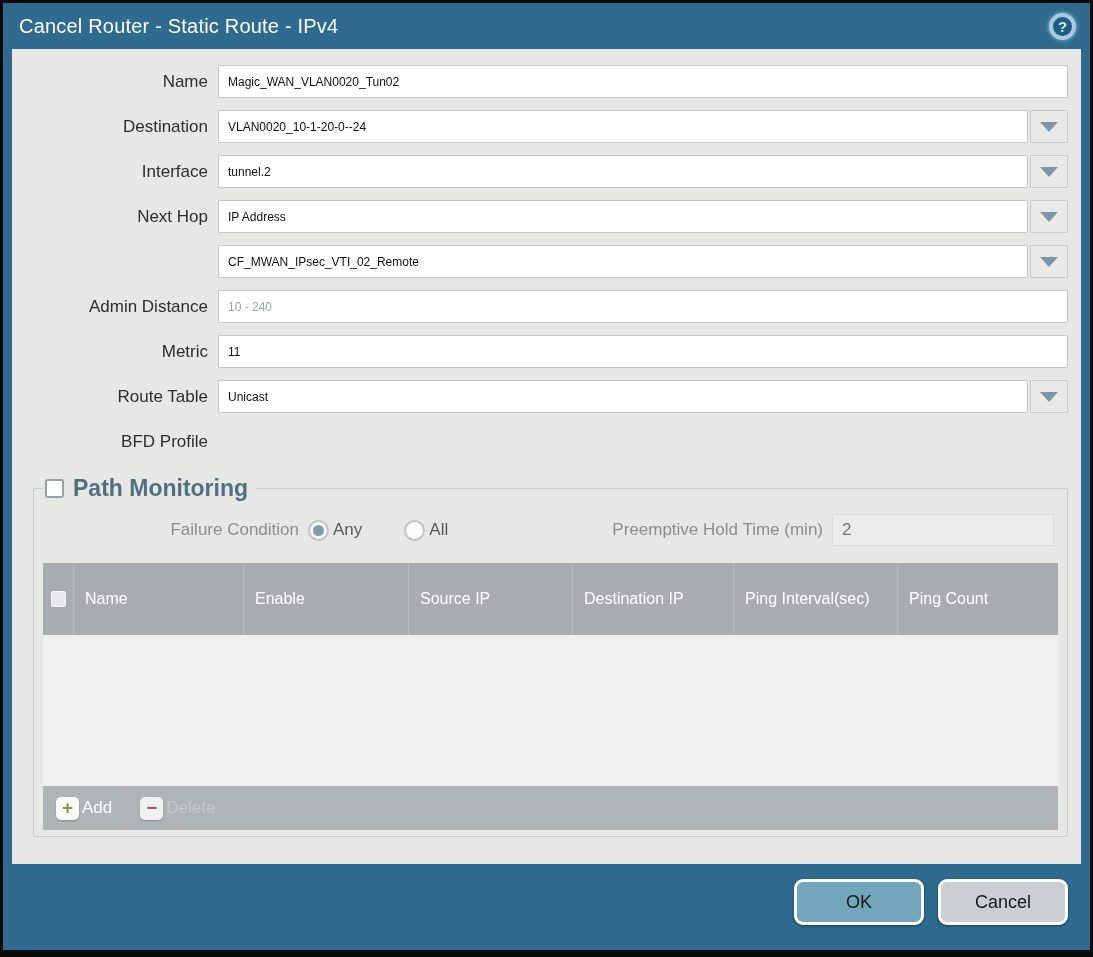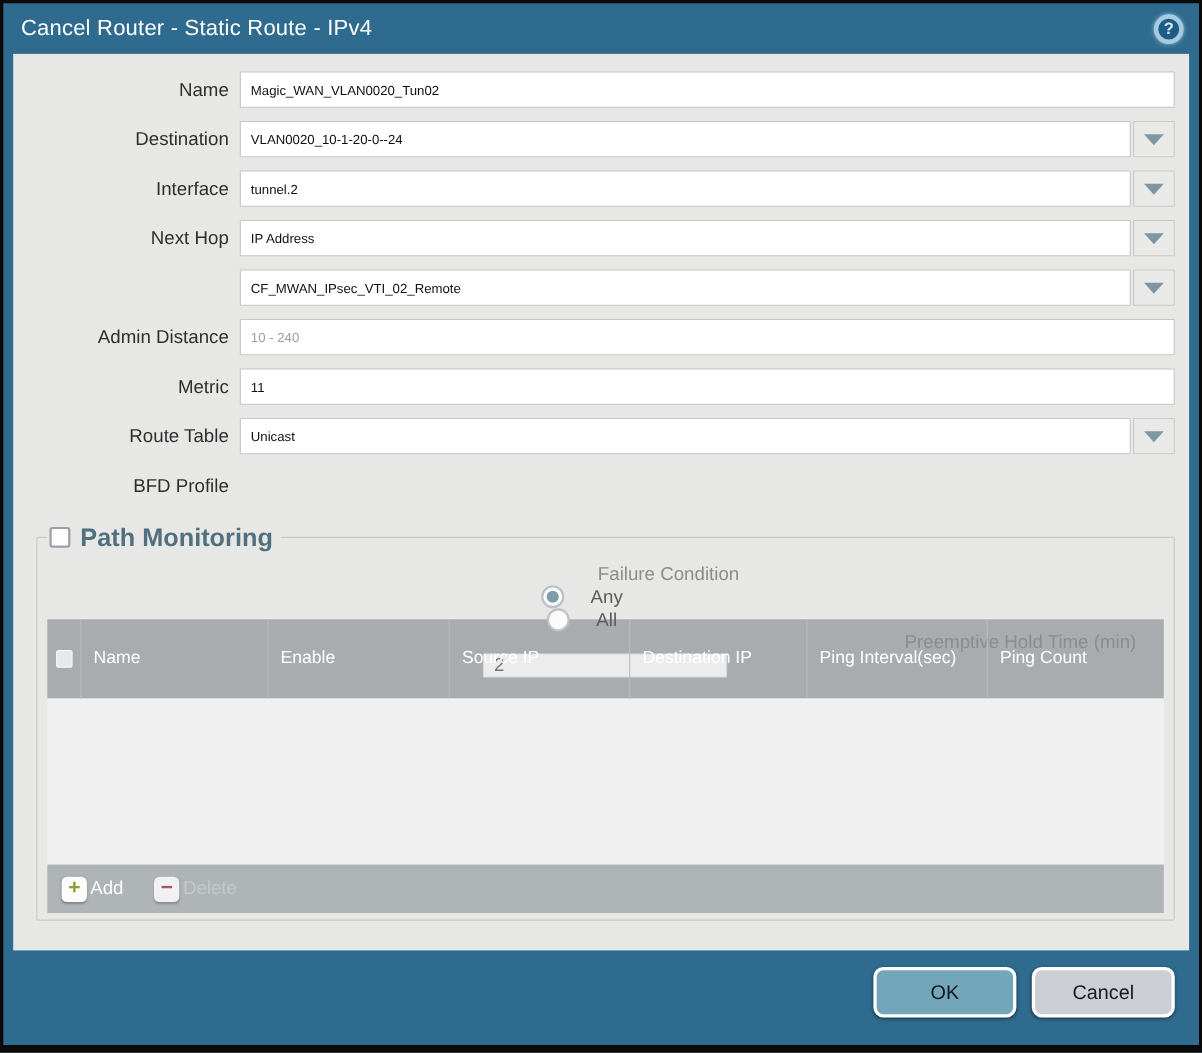--- a/index.html
+++ b/index.html
@@ -41,23 +41,23 @@
   }
   .tri-down { width:0; height:0; border-left:9px solid transparent; border-right:9px solid transparent; border-top:10px solid #7e95a2; }
   
   fieldset.pm {
     margin:17px 0 0 21px; border:1px solid #c9c9c9; border-radius:2px;
     padding:2px 9px 10px 8px; height:362px;
   }
   legend.pm-legend { display:flex; align-items:center; gap:9px; padding:0 7px 0 2px; margin-left:1px; }
   .pm-checkbox { width:19px; height:19px; background:#fdfdfd; border:2px solid #98a0a6; border-radius:3px; cursor:pointer; }
   .pm-title { font-size:23px; font-weight:bold; color:#51707f; }
-  .fc-row { display:flex; align-items:center; height:36px; margin:8px 16px 15px;flex-direction:column; }
+  .fc-row { display:flex; align-items:center; height:36px; margin:8px 4px 15px; }
   .fc-label { width:262px; text-align:right; padding-right:9px; font-size:17px; color:#8c8c8c; white-space:nowrap; }
-  .radio-opt { display:flex; align-items:center; gap:24px; margin-right:42px; }
+  .radio-opt { display:flex; align-items:center; gap:4px; margin-right:42px; }
   .radio {
     width:21px; height:21px; border-radius:50%; background:#fbfbfb;
     border:2px solid #bcc2c7; display:flex; align-items:center; justify-content:center; cursor:pointer;
   }
   .radio.checked::after { content:""; width:11px; height:11px; border-radius:50%; background:#7f9cab; }
   .radio-label { font-size:17px; color:#5a5a5a; }
   .pht-label { margin-left:auto; font-size:17px; color:#8c8c8c; padding-right:9px; white-space:nowrap; }
   .pht-input {
     width:222px; height:32px; background:#ececec; border:1px solid #d9d9d9;
     color:#6f747a; font-size:17px; padding:0 9px; border-radius:1px; outline:none;

